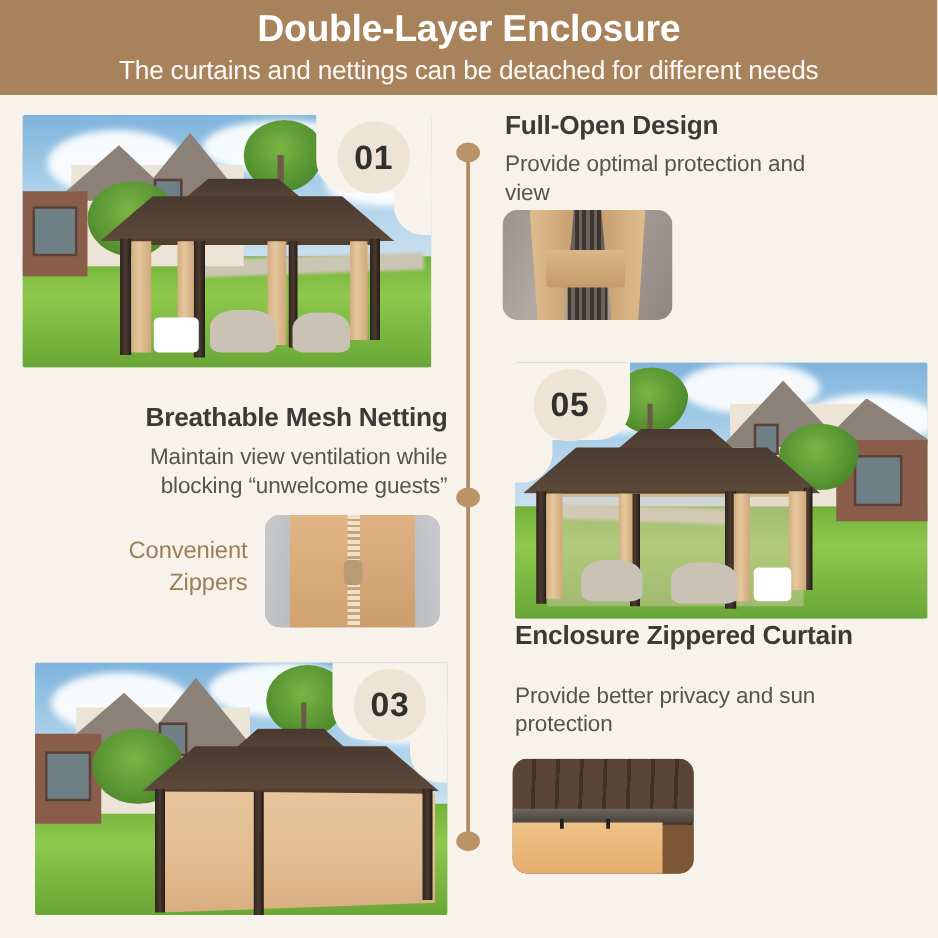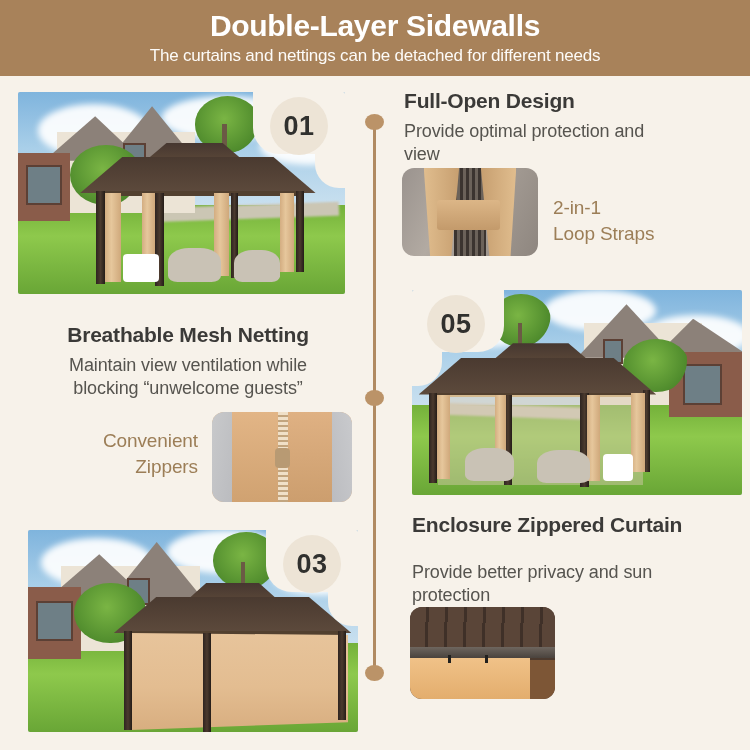--- a/index.html
+++ b/index.html
@@ -27,21 +27,21 @@
   }
   .header-title {
     color: #ffffff;
     font-size: 30px;
     font-weight: bold;
     letter-spacing: -0.3px;
     line-height: 1.05;
   }
   .header-sub {
     color: #fdfbf8;
-    font-size: 17px;
+    font-size: 21px;
     font-weight: normal;
     line-height: 1.1;
     margin-top: 5px;
     letter-spacing: -0.2px;
   }
 
   
   .timeline-line {
     position: absolute;
     left: 373px; top: 124px;
@@ -210,22 +210,22 @@
     letter-spacing: -0.1px;
   }
   .tan {
     color: #9c7e57;
     font-size: 19px;
     line-height: 1.35;
     letter-spacing: -0.1px;
   }
 
   .blk-fullopen { left: 404px; top: 88px; width: 340px; }
-  .blk-mesh { left: 18px; top: 322px; width: 340px; text-align: center; }
-  .blk-enclosure { left: 412px; top: 512px; width: 338px; }
+  .blk-mesh { left: 18px; top: 322px; width: 340px; text-align: right; }
+  .blk-enclosure { left: 412px; top: 496px; width: 338px; }
 
   .label-loop {
     position: absolute; left: 553px; top: 195px;
     text-align: left;
   }
   .label-zippers {
     position: absolute; left: 58px; top: 428px;
     width: 140px; text-align: right;
   }
   .label-rails {
@@ -313,21 +313,21 @@
     position: absolute; right: 0; bottom: 0; width: 20%; height: 42%;
     background: #7d5636;
   }
 </style>
 </head>
 <body>
 
 <div class="page">
 
   <div class="header">
-    <div class="header-title">Double-Layer Sidewalls</div>
+    <div class="header-title">Double-Layer Enclosure</div>
     <div class="header-sub">The curtains and nettings can be detached for different needs</div>
   </div>
 
   <div class="timeline-line"></div>
   <div class="timeline-dot dot-1"></div>
   <div class="timeline-dot dot-2"></div>
   <div class="timeline-dot dot-3"></div>
 
   <div class="photo photo-frame-1">
     <div class="sky"></div>
@@ -374,24 +374,20 @@
     <div class="h2">Full-Open Design</div>
     <div class="p" style="margin-top:6px;width:272px;">Provide optimal protection and view</div>
   </div>
 
   <div class="detail detail-loop">
     <div class="loop-bg"></div>
     <div class="loop-slats"></div>
     <div class="loop-drape-l"></div>
     <div class="loop-drape-r"></div>
     <div class="loop-strap"></div>
-  </div>
-  <div class="label-loop">
-    <div class="tan">2-in-1</div>
-    <div class="tan">Loop Straps</div>
   </div>
 
   <div class="blk blk-mesh">
     <div class="h2">Breathable Mesh Netting</div>
     <div class="p" style="margin-top:6px;">Maintain view ventilation while</div>
     <div class="p">blocking “unwelcome guests”</div>
   </div>
 
   <div class="label-zippers">
     <div class="tan">Convenient</div>

